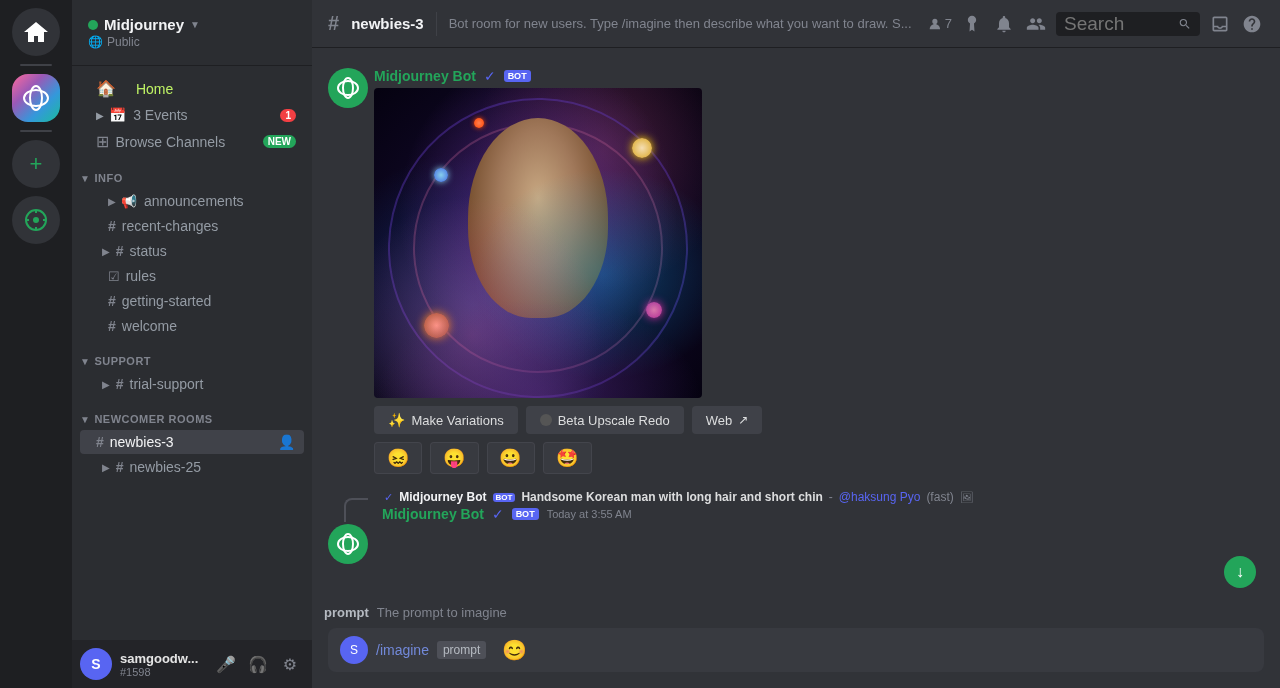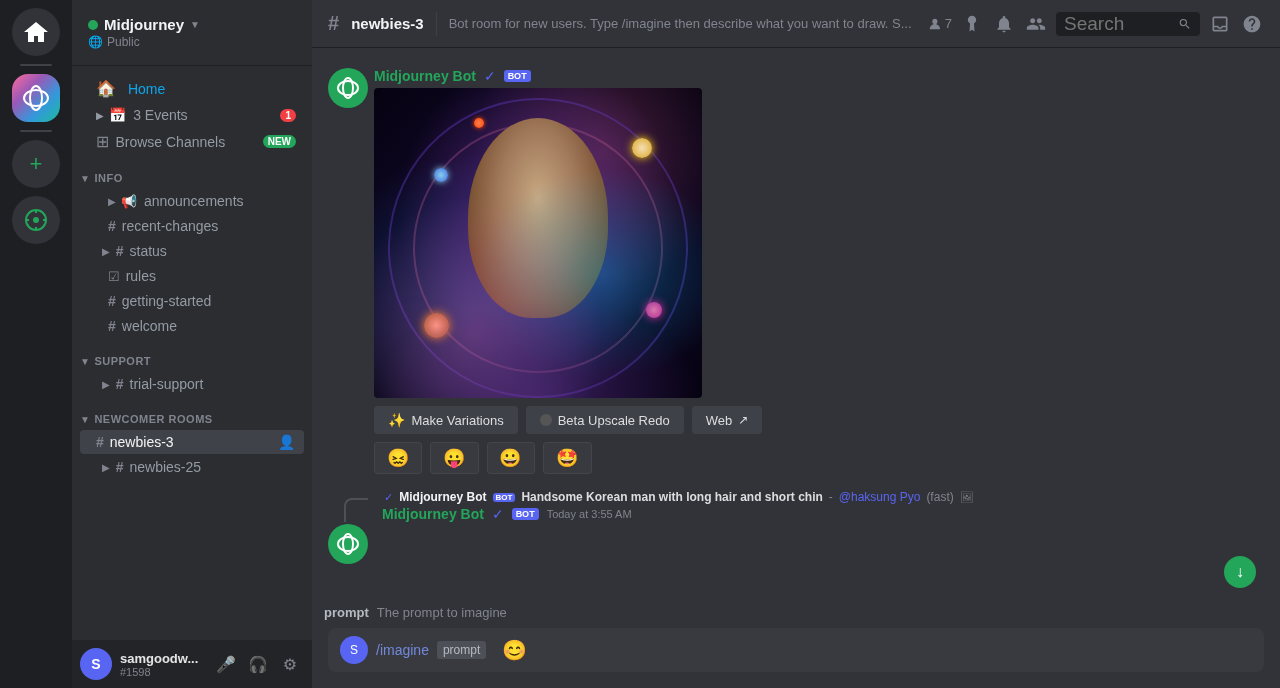--- a/index.html
+++ b/index.html
@@ -512,21 +512,21 @@
         <span>Public</span>
       </div>
     </div>
   </div>
 
   <div class="channel-list">
 
     <div class="channel-item">
       <span class="ch-icon">🏠</span>
       <span style="color:#80848e;"></span>
-      <span style="color:#0ea5e9;">Home</span>
+      <span style="color:#bef264;margin-left:8px;">Home</span>
     </div>
 
     <div class="events-item" style="display:flex;align-items:center;padding:4px 8px 4px 16px;margin:1px 8px;cursor:pointer;color:#949ba4;gap:6px;">
       <span style="font-size:10px;">▶</span>
       <span>📅</span>
       <span style="font-size:14px;">3 Events</span>
       <span class="badge">1</span>
     </div>
 
     <div class="channel-item">

